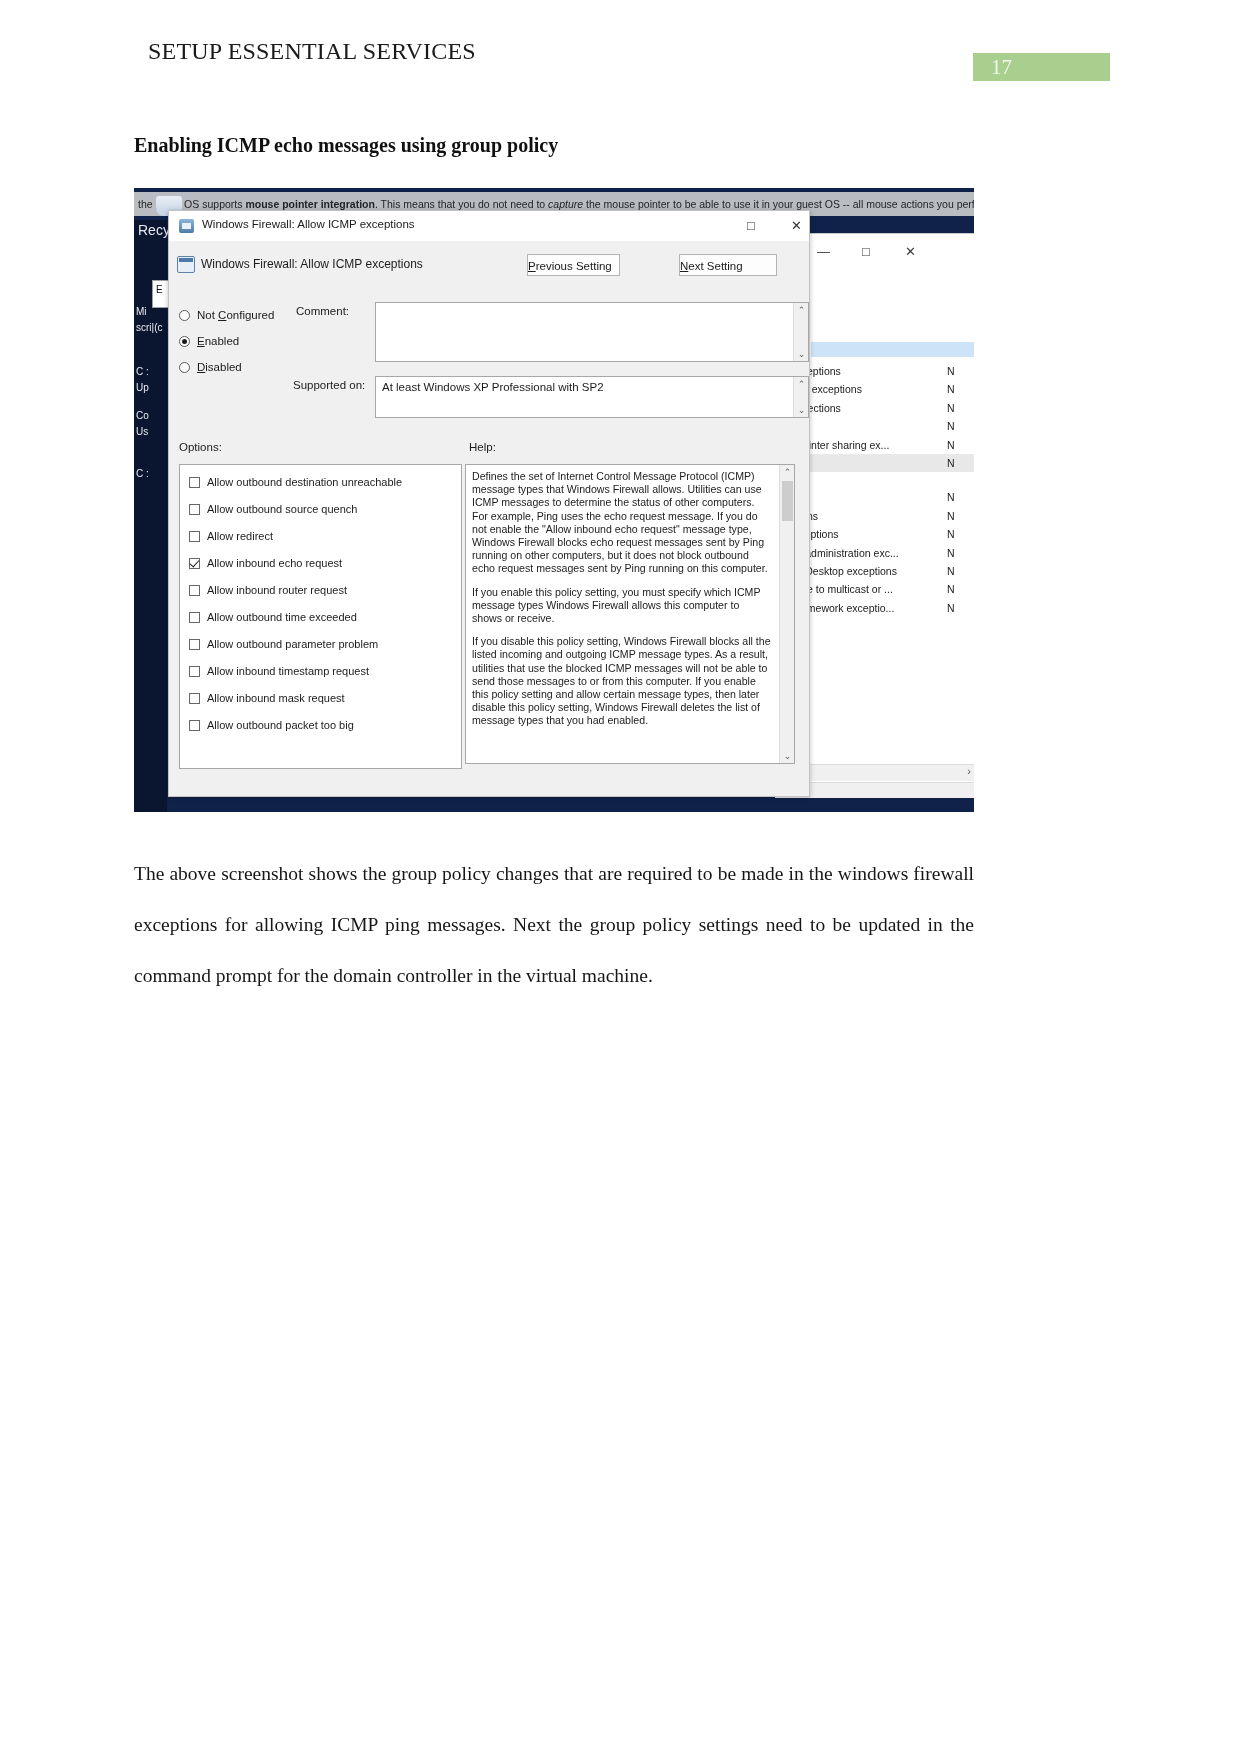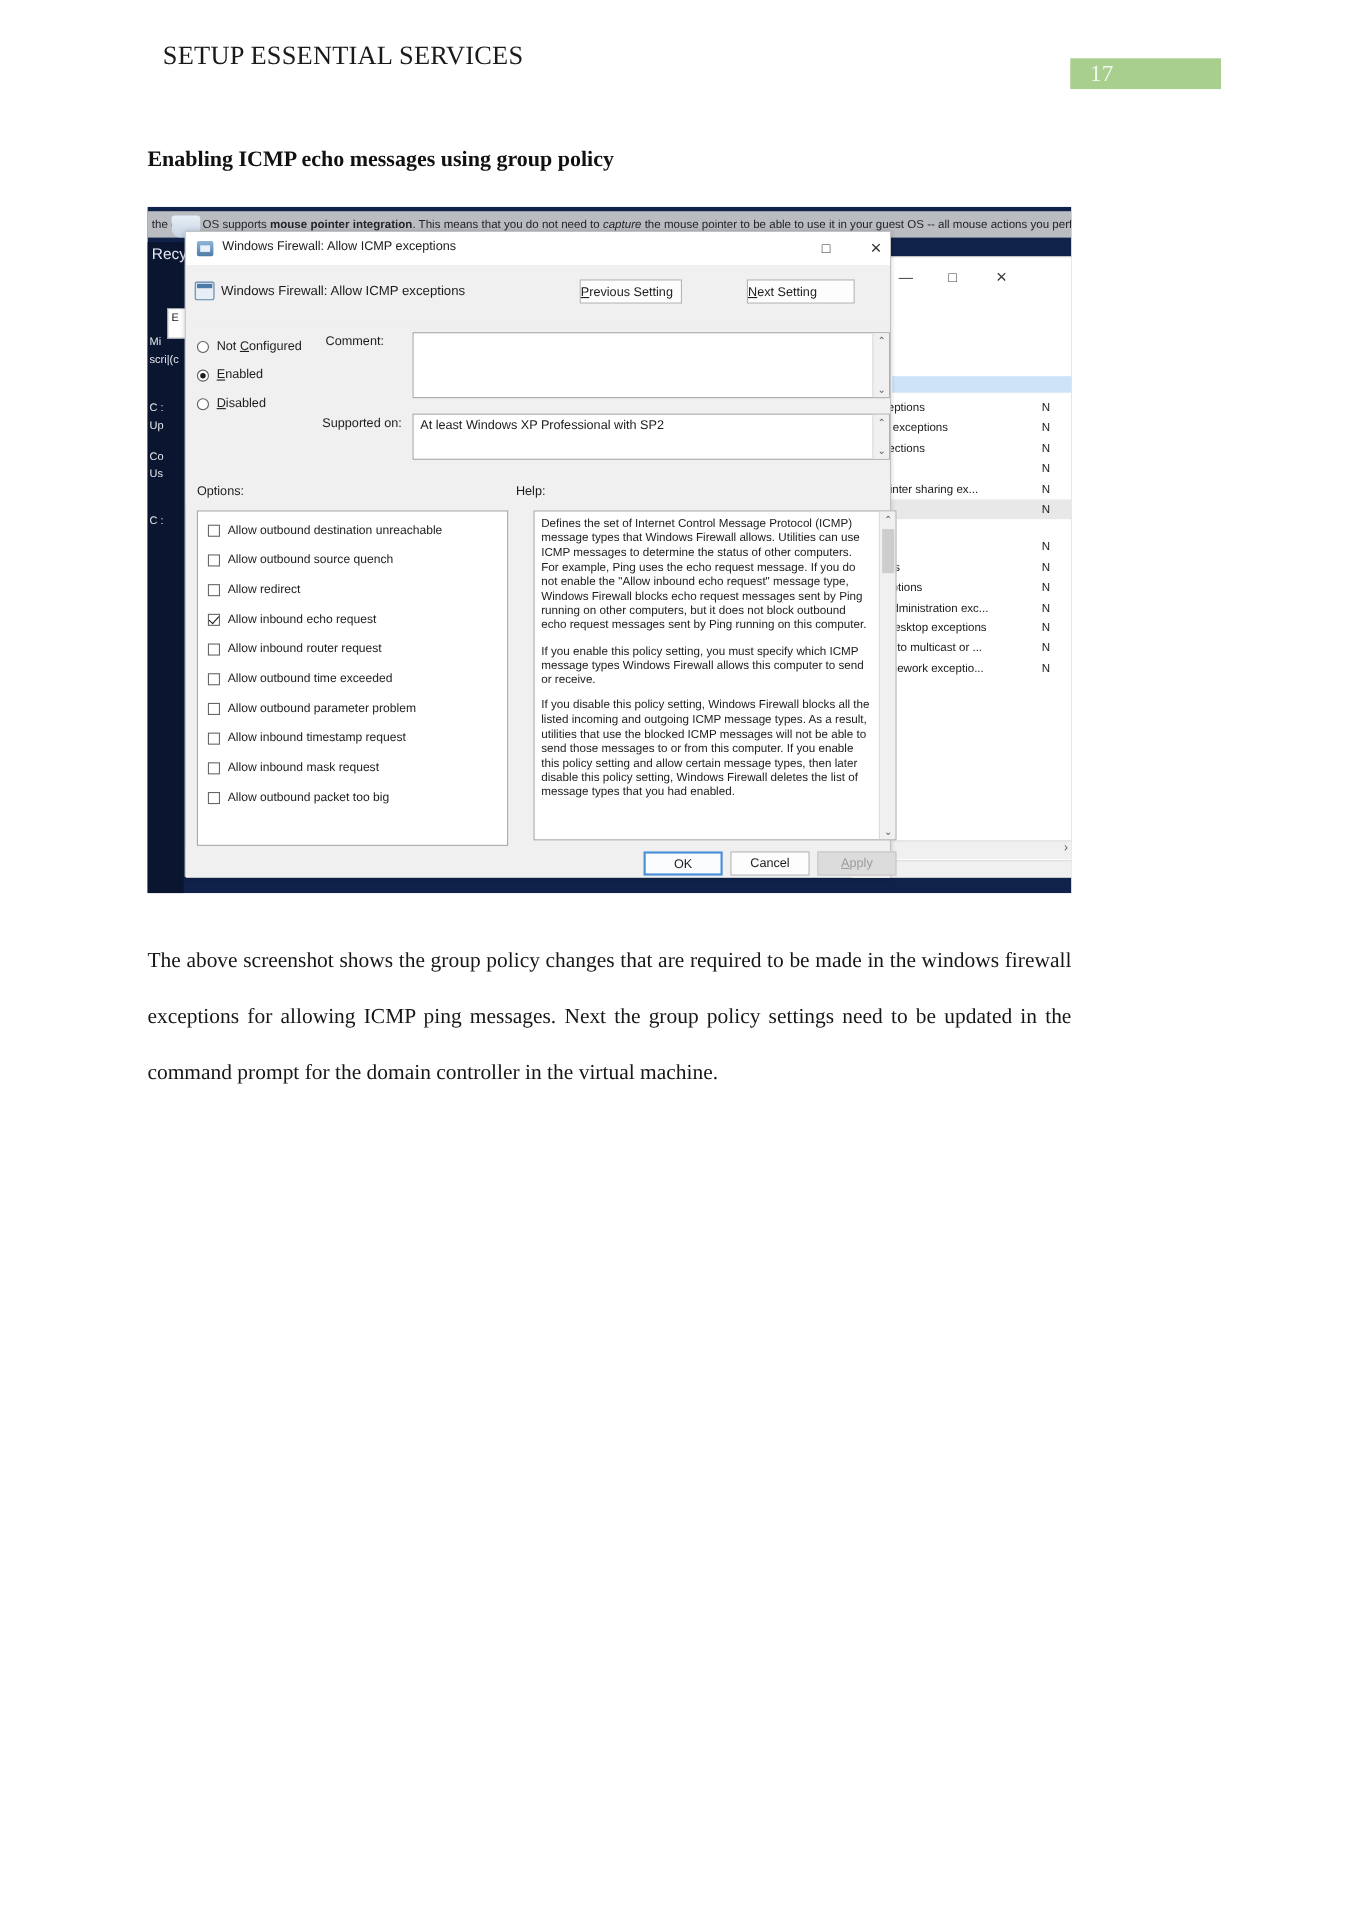--- a/index.html
+++ b/index.html
@@ -386,21 +386,21 @@
   }
 
   .gp-panel {
     position: absolute;
     background: #ffffff;
     border: 1px solid #a7a7a7;
     box-sizing: border-box;
     overflow: hidden;
   }
   #options-panel { left: 10px; top: 253px; width: 283px; height: 305px; }
-  #help-panel { left: 316px; top: 253px; width: 330px; height: 300px; }
+  #help-panel { left: 296px; top: 253px; width: 330px; height: 300px; }
 
   .cb-row {
     position: absolute;
     left: 9px;
     font-size: 11px;
     color: #1c1c1c;
     white-space: nowrap;
   }
   .cb-mark {
     position: absolute;
@@ -668,32 +668,27 @@
       </div>
       <div class="cb-row" style="top:254px;">
         <span class="cb-mark"></span>
         <span class="cb-label">Allow outbound packet too big</span>
       </div>
     </div>
 
     <div class="gp-panel" id="help-panel">
       <div id="help-text">
         <p>Defines the set of Internet Control Message Protocol (ICMP) message types that Windows Firewall allows. Utilities can use ICMP messages to determine the status of other computers. For example, Ping uses the echo request message. If you do not enable the "Allow inbound echo request" message type, Windows Firewall blocks echo request messages sent by Ping running on other computers, but it does not block outbound echo request messages sent by Ping running on this computer.</p>
-        <p>If you enable this policy setting, you must specify which ICMP message types Windows Firewall allows this computer to send or receive.</p>
+        <p>If you enable this policy setting, you must specify which ICMP message types Windows Firewall allows this computer to shows or receive.</p>
         <p>If you disable this policy setting, Windows Firewall blocks all the listed incoming and outgoing ICMP message types. As a result, utilities that use the blocked ICMP messages will not be able to send those messages to or from this computer. If you enable this policy setting and allow certain message types, then later disable this policy setting, Windows Firewall deletes the list of message types that you had enabled.</p>
       </div>
       <div class="vscroll">
         <div class="up">⌃</div>
         <div class="thumb"></div>
         <div class="dn">⌄</div>
       </div>
     </div>
 
-    <div class="gp-footer">
-      <div class="footer-btn" id="btn-ok">OK</div>
-      <div class="footer-btn" id="btn-cancel">Cancel</div>
-      <div class="footer-btn" id="btn-apply"><u>A</u><span>pply</span></div>
-    </div>
 
   </div>
 </div>
 
 <div id="body-paragraph">The above screenshot shows the group policy changes that are required to be made in the windows firewall exceptions for allowing ICMP ping messages. Next the group policy settings need to be updated in the command prompt for the domain controller in the virtual machine.</div>
 
 </body></html>

